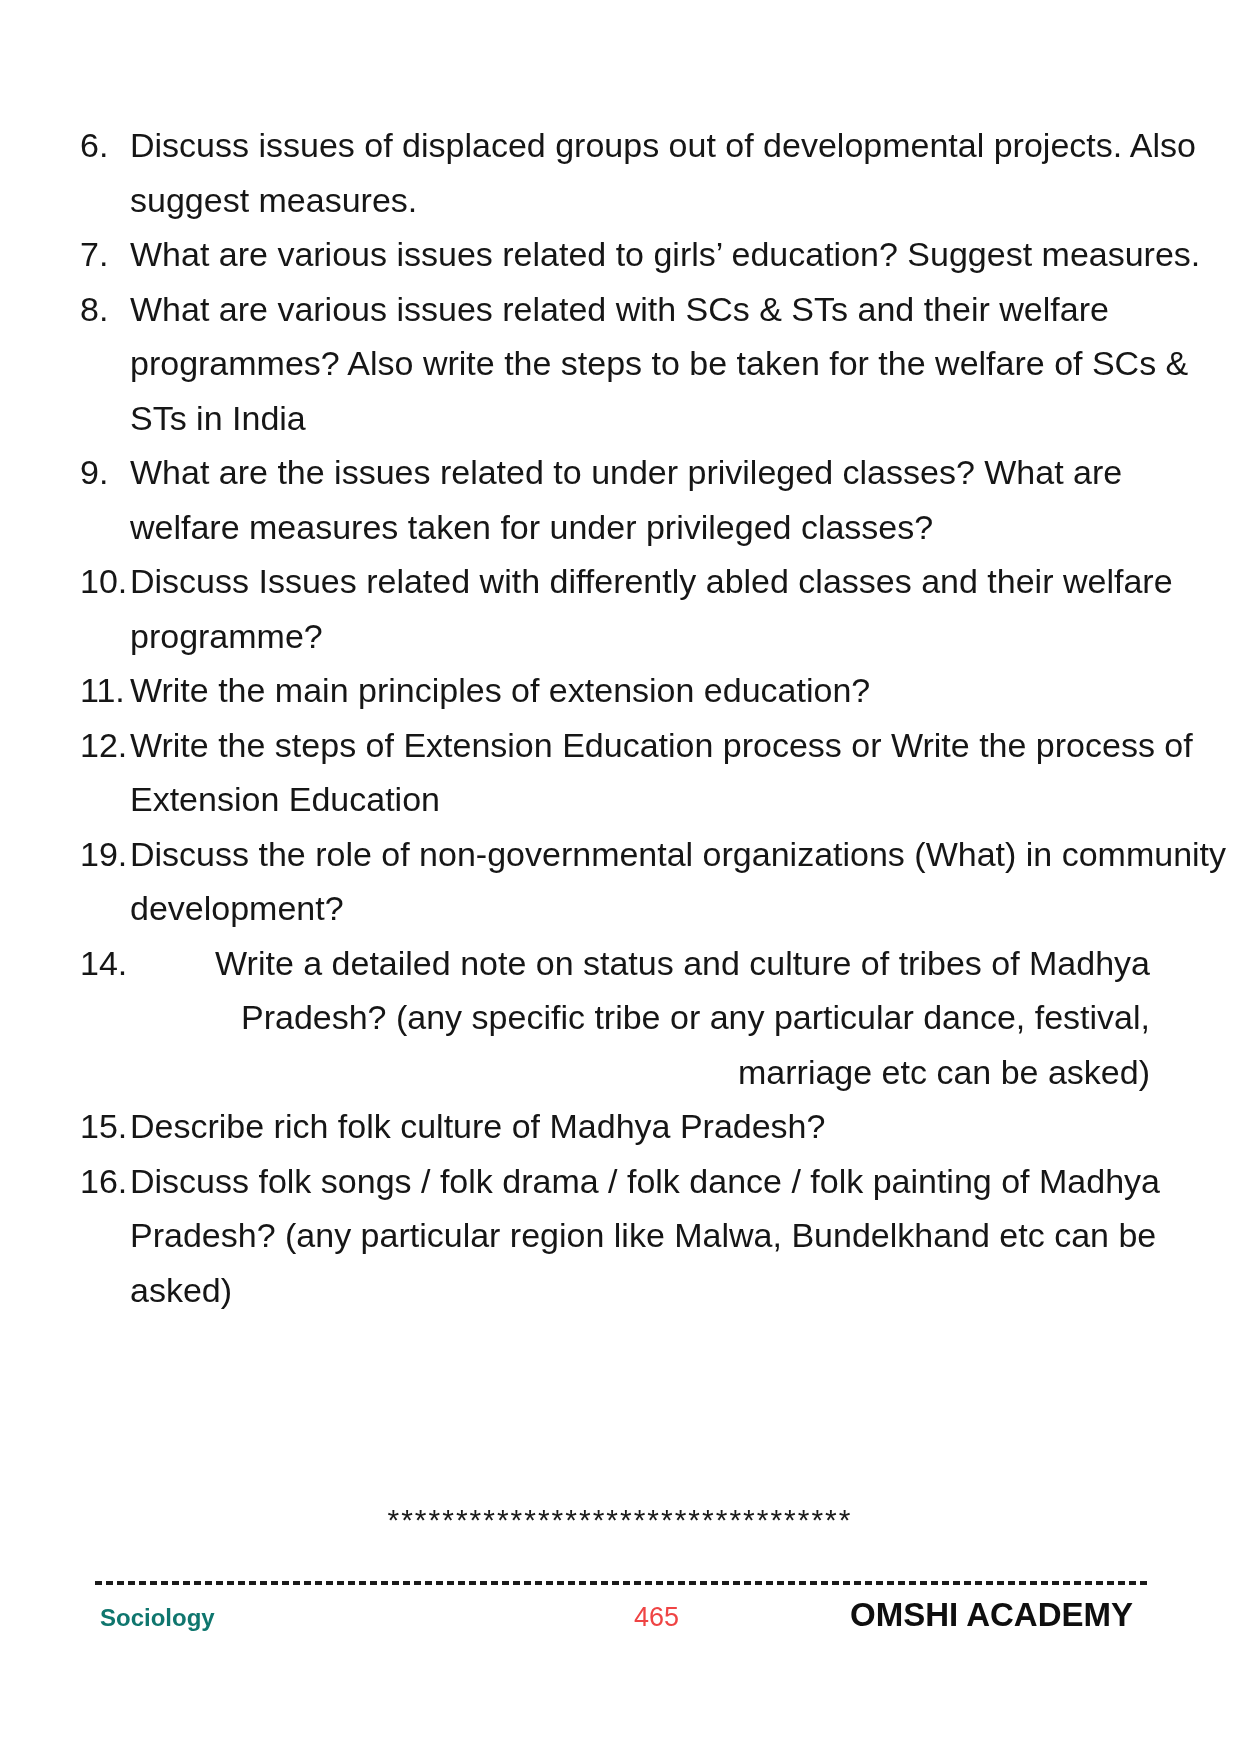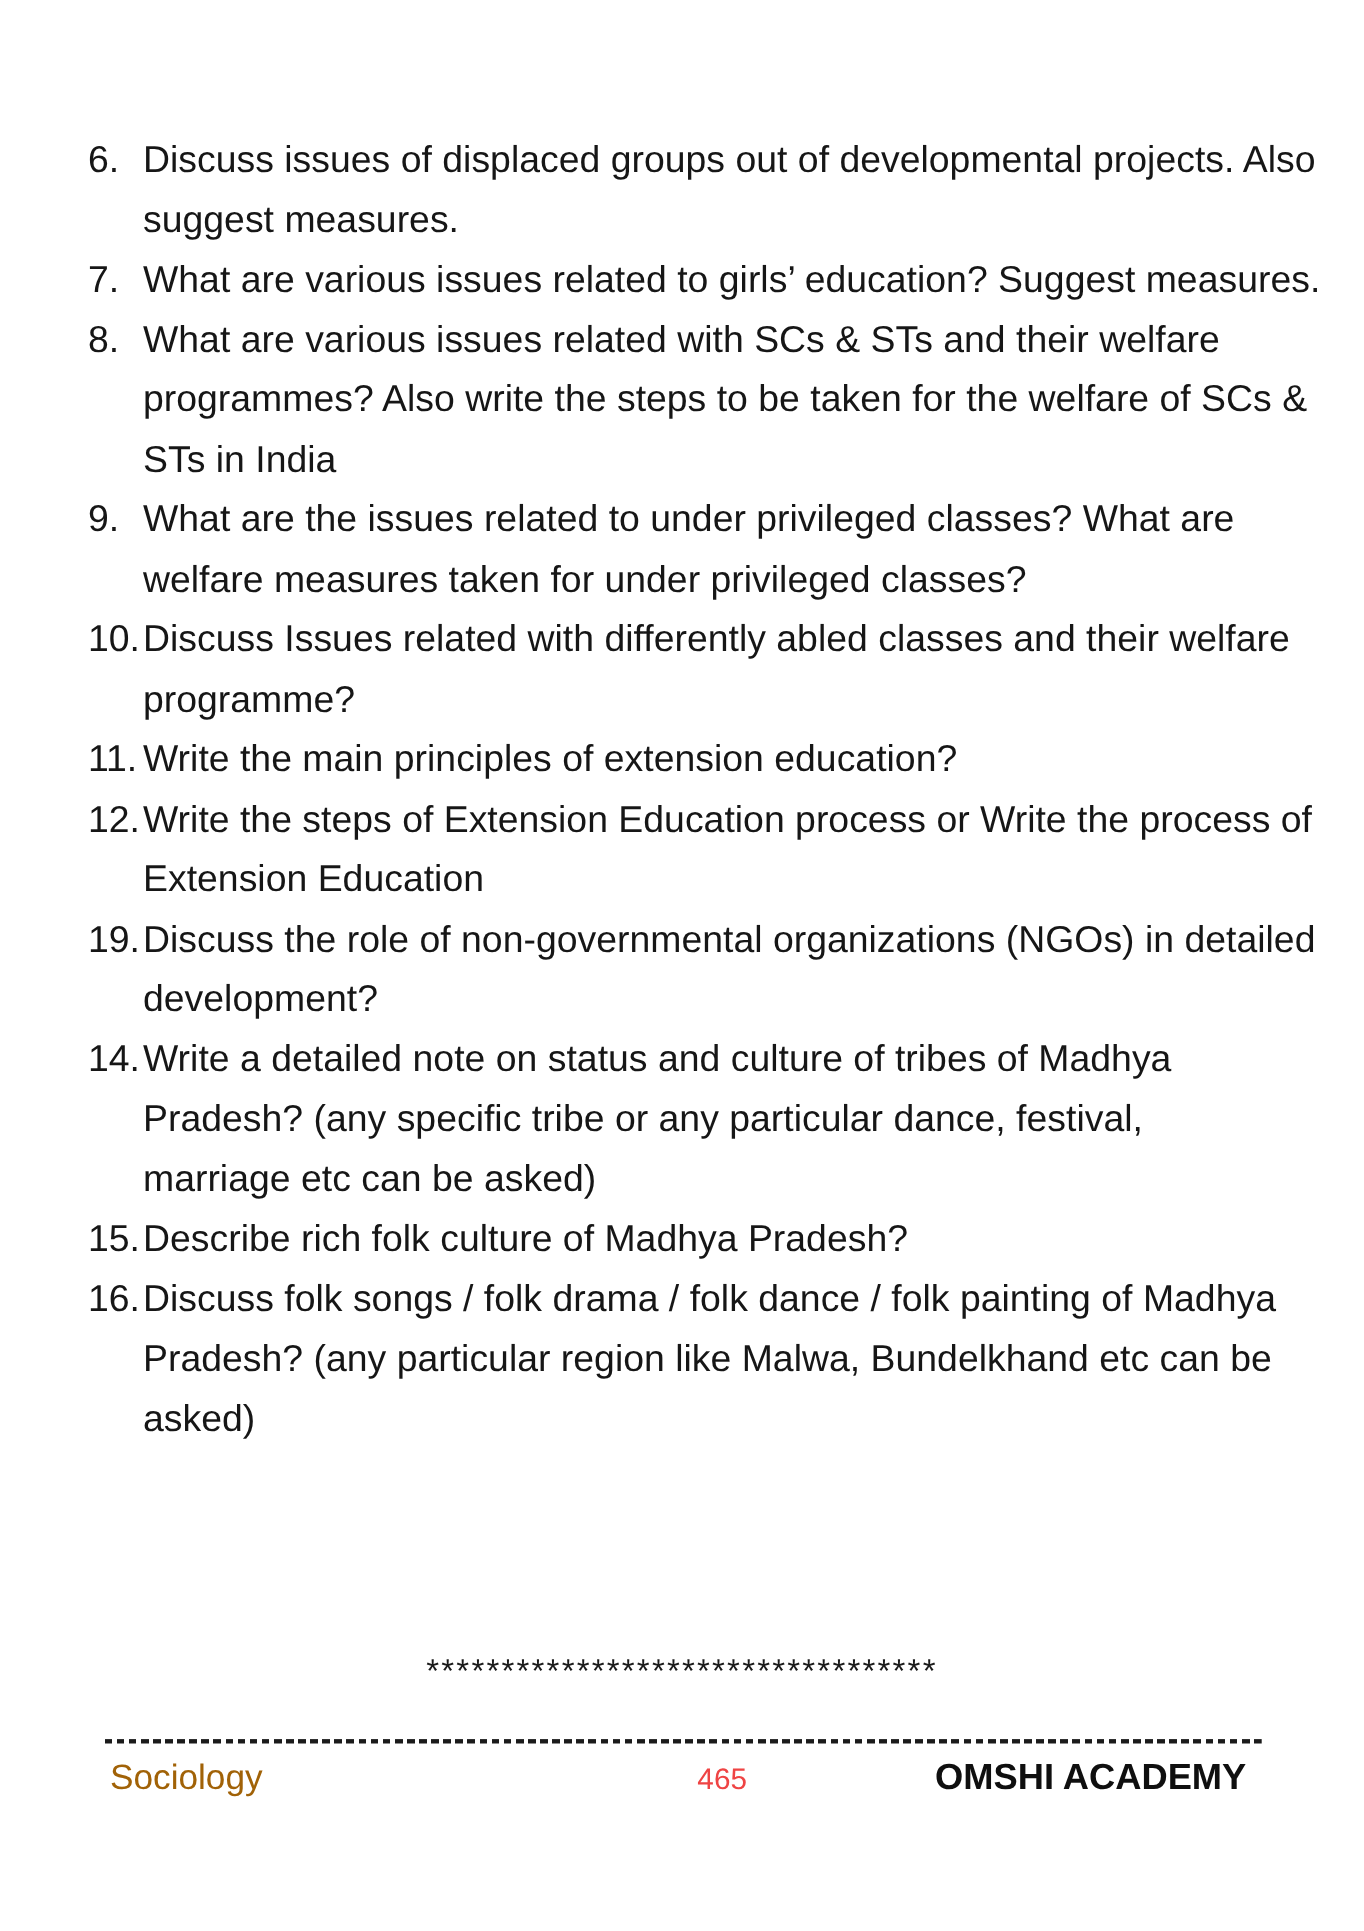--- a/index.html
+++ b/index.html
@@ -34,20 +34,21 @@
   }
   .qtext {
     width: 1105px;
     max-width: 1105px;
   }
   li.q-small {
     font-size: 30px;
   }
   li.q-small .qtext {
     max-width: 1020px;
+    text-align: right;
   }
   
   .stars {
     margin-top: 180px;
     width: 100%;
     text-align: center;
     font-size: 30px;
     line-height: 46px;
     letter-spacing: 2px;
     color: #1a1a1a;
@@ -64,23 +65,23 @@
   .footer {
     margin: 13px 0 0 100px;
     width: 1033px;
     display: grid;
     grid-template-columns: 1fr auto 1fr;
     align-items: baseline;
     line-height: 34px;
   }
   .footer .f-left {
     justify-self: start;
-    font-weight: normal;
-    font-size: 32px;
-    color: #a16207;
+    font-weight: bold;
+    font-size: 24px;
+    color: #0f766e;
   }
   .footer .f-center {
     justify-self: center;
     transform: translateX(40px);
     font-size: 27px;
     color: #ef4444;
   }
   .footer .f-right {
     justify-self: end;
     font-weight: bold;
@@ -122,21 +123,21 @@
     <span class="qtext">Write the main principles of extension education?</span>
   </li>
 
   <li>
     <span class="qnum">12.</span>
     <span class="qtext">Write the steps of Extension Education process or Write the process of Extension Education</span>
   </li>
 
   <li>
     <span class="qnum">19.</span>
-    <span class="qtext">Discuss the role of non-governmental organizations (NGOs) in detailed development?</span>
+    <span class="qtext">Discuss the role of non-governmental organizations (What) in community development?</span>
   </li>
 
   <li class="q-small">
     <span class="qnum">14.</span>
     <span class="qtext">Write a detailed note on status and culture of tribes of Madhya Pradesh? (any specific tribe or any particular dance, festival, marriage etc can be asked)</span>
   </li>
 
   <li>
     <span class="qnum">15.</span>
     <span class="qtext">Describe rich folk culture of Madhya Pradesh?</span>

